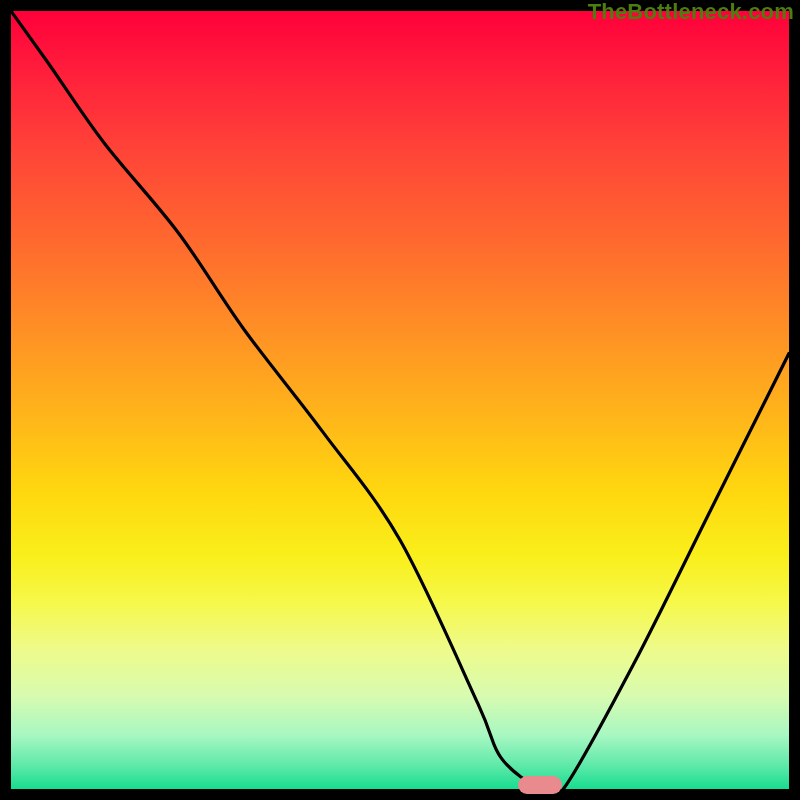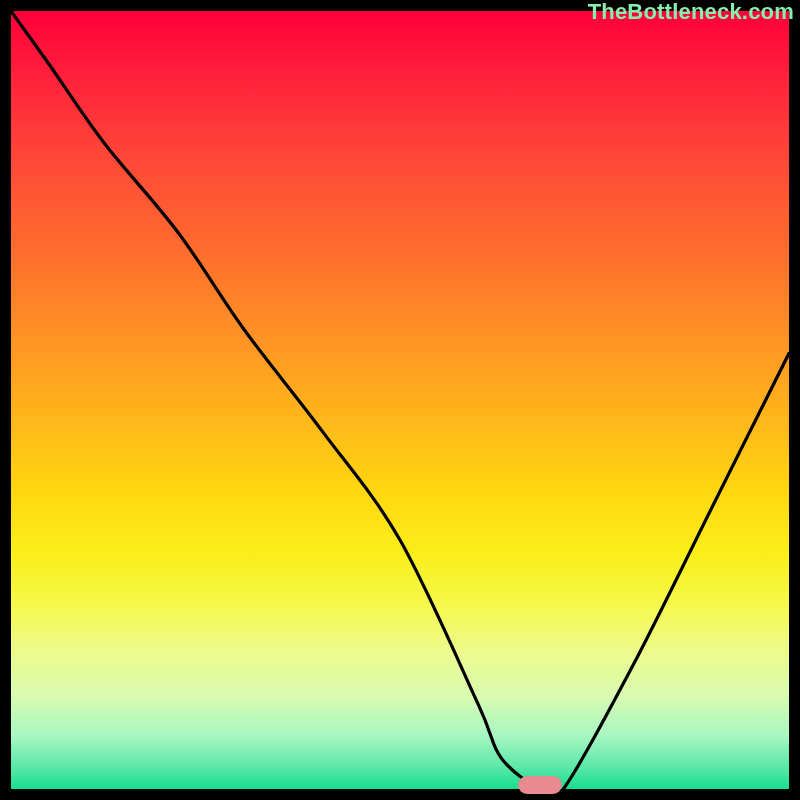--- a/index.html
+++ b/index.html
@@ -58,21 +58,21 @@
     background: #e98a8f;
     transform: translate(-50%, -50%);
   }
   .watermark {
     position: absolute;
     top: -1px;
     right: 6px;
     font-family: Arial, Helvetica, sans-serif;
     font-size: 22px;
     font-weight: 600;
-    color: #86efac;
+    color: #4d7c0f;
     letter-spacing: 0.2px;
     user-select: none;
     text-align: center;
   }
 </style>
 </head>
 <body>
 
 <div class="frame">
   <div class="plot">

